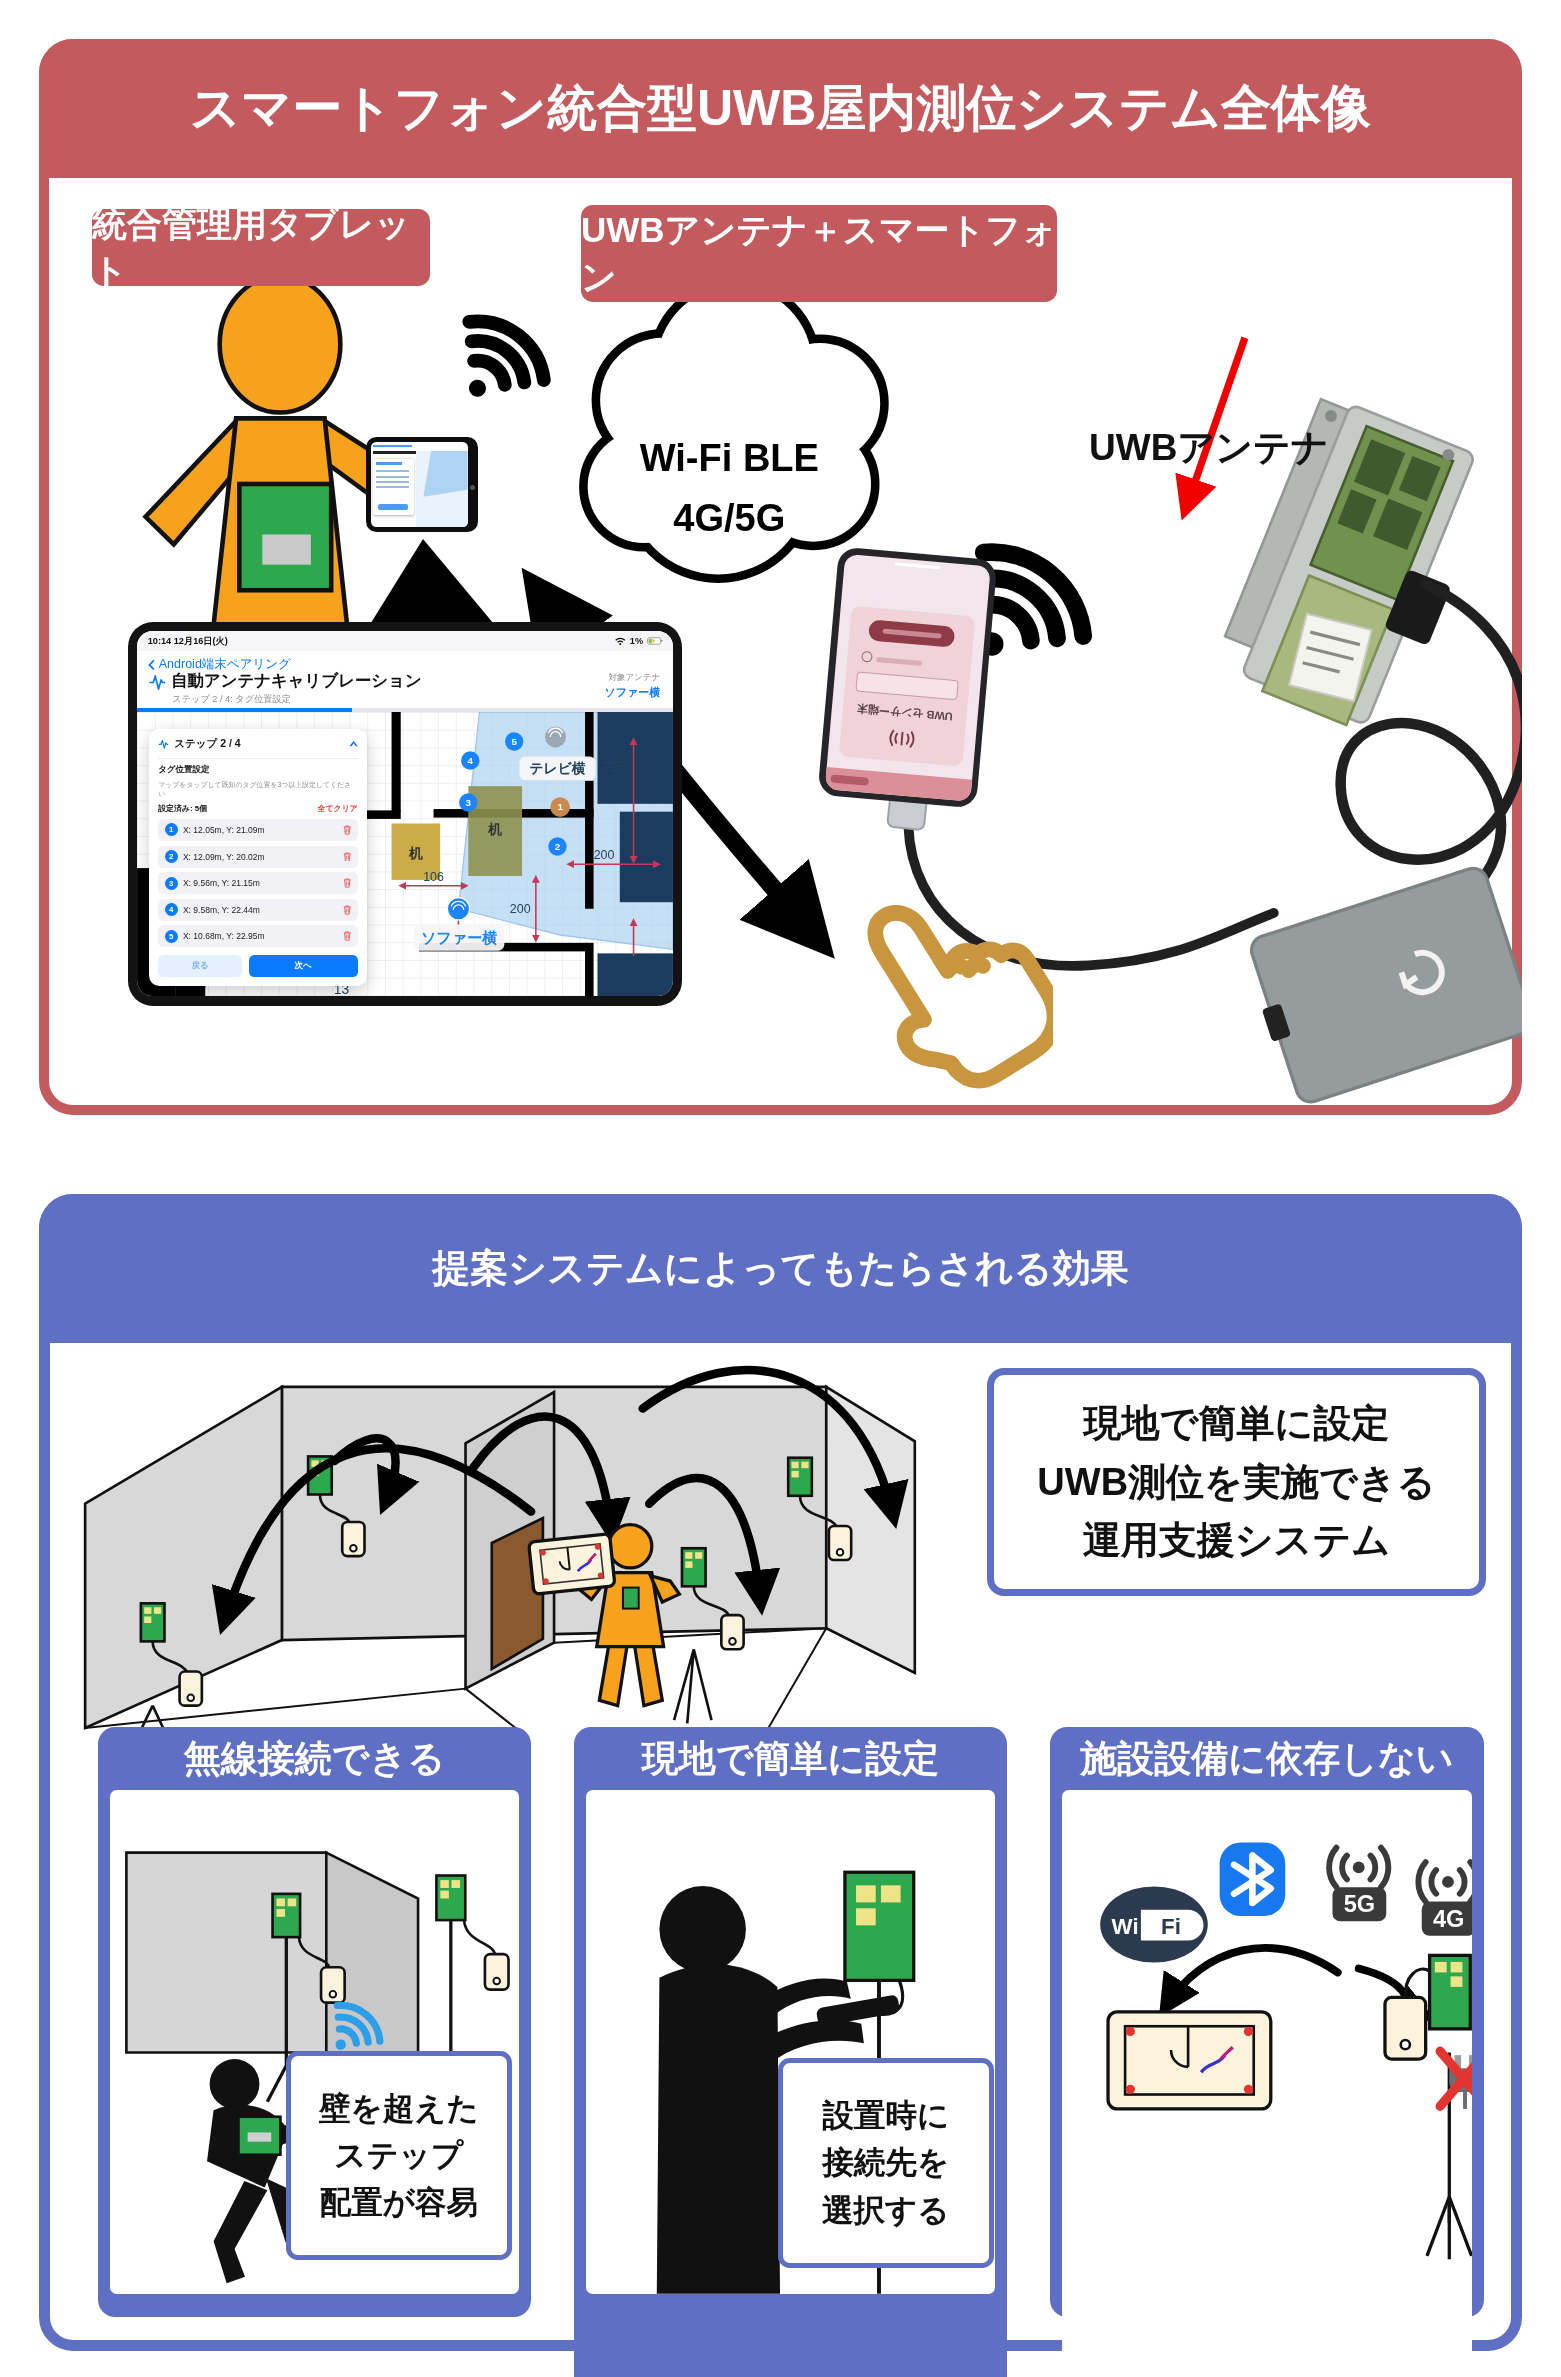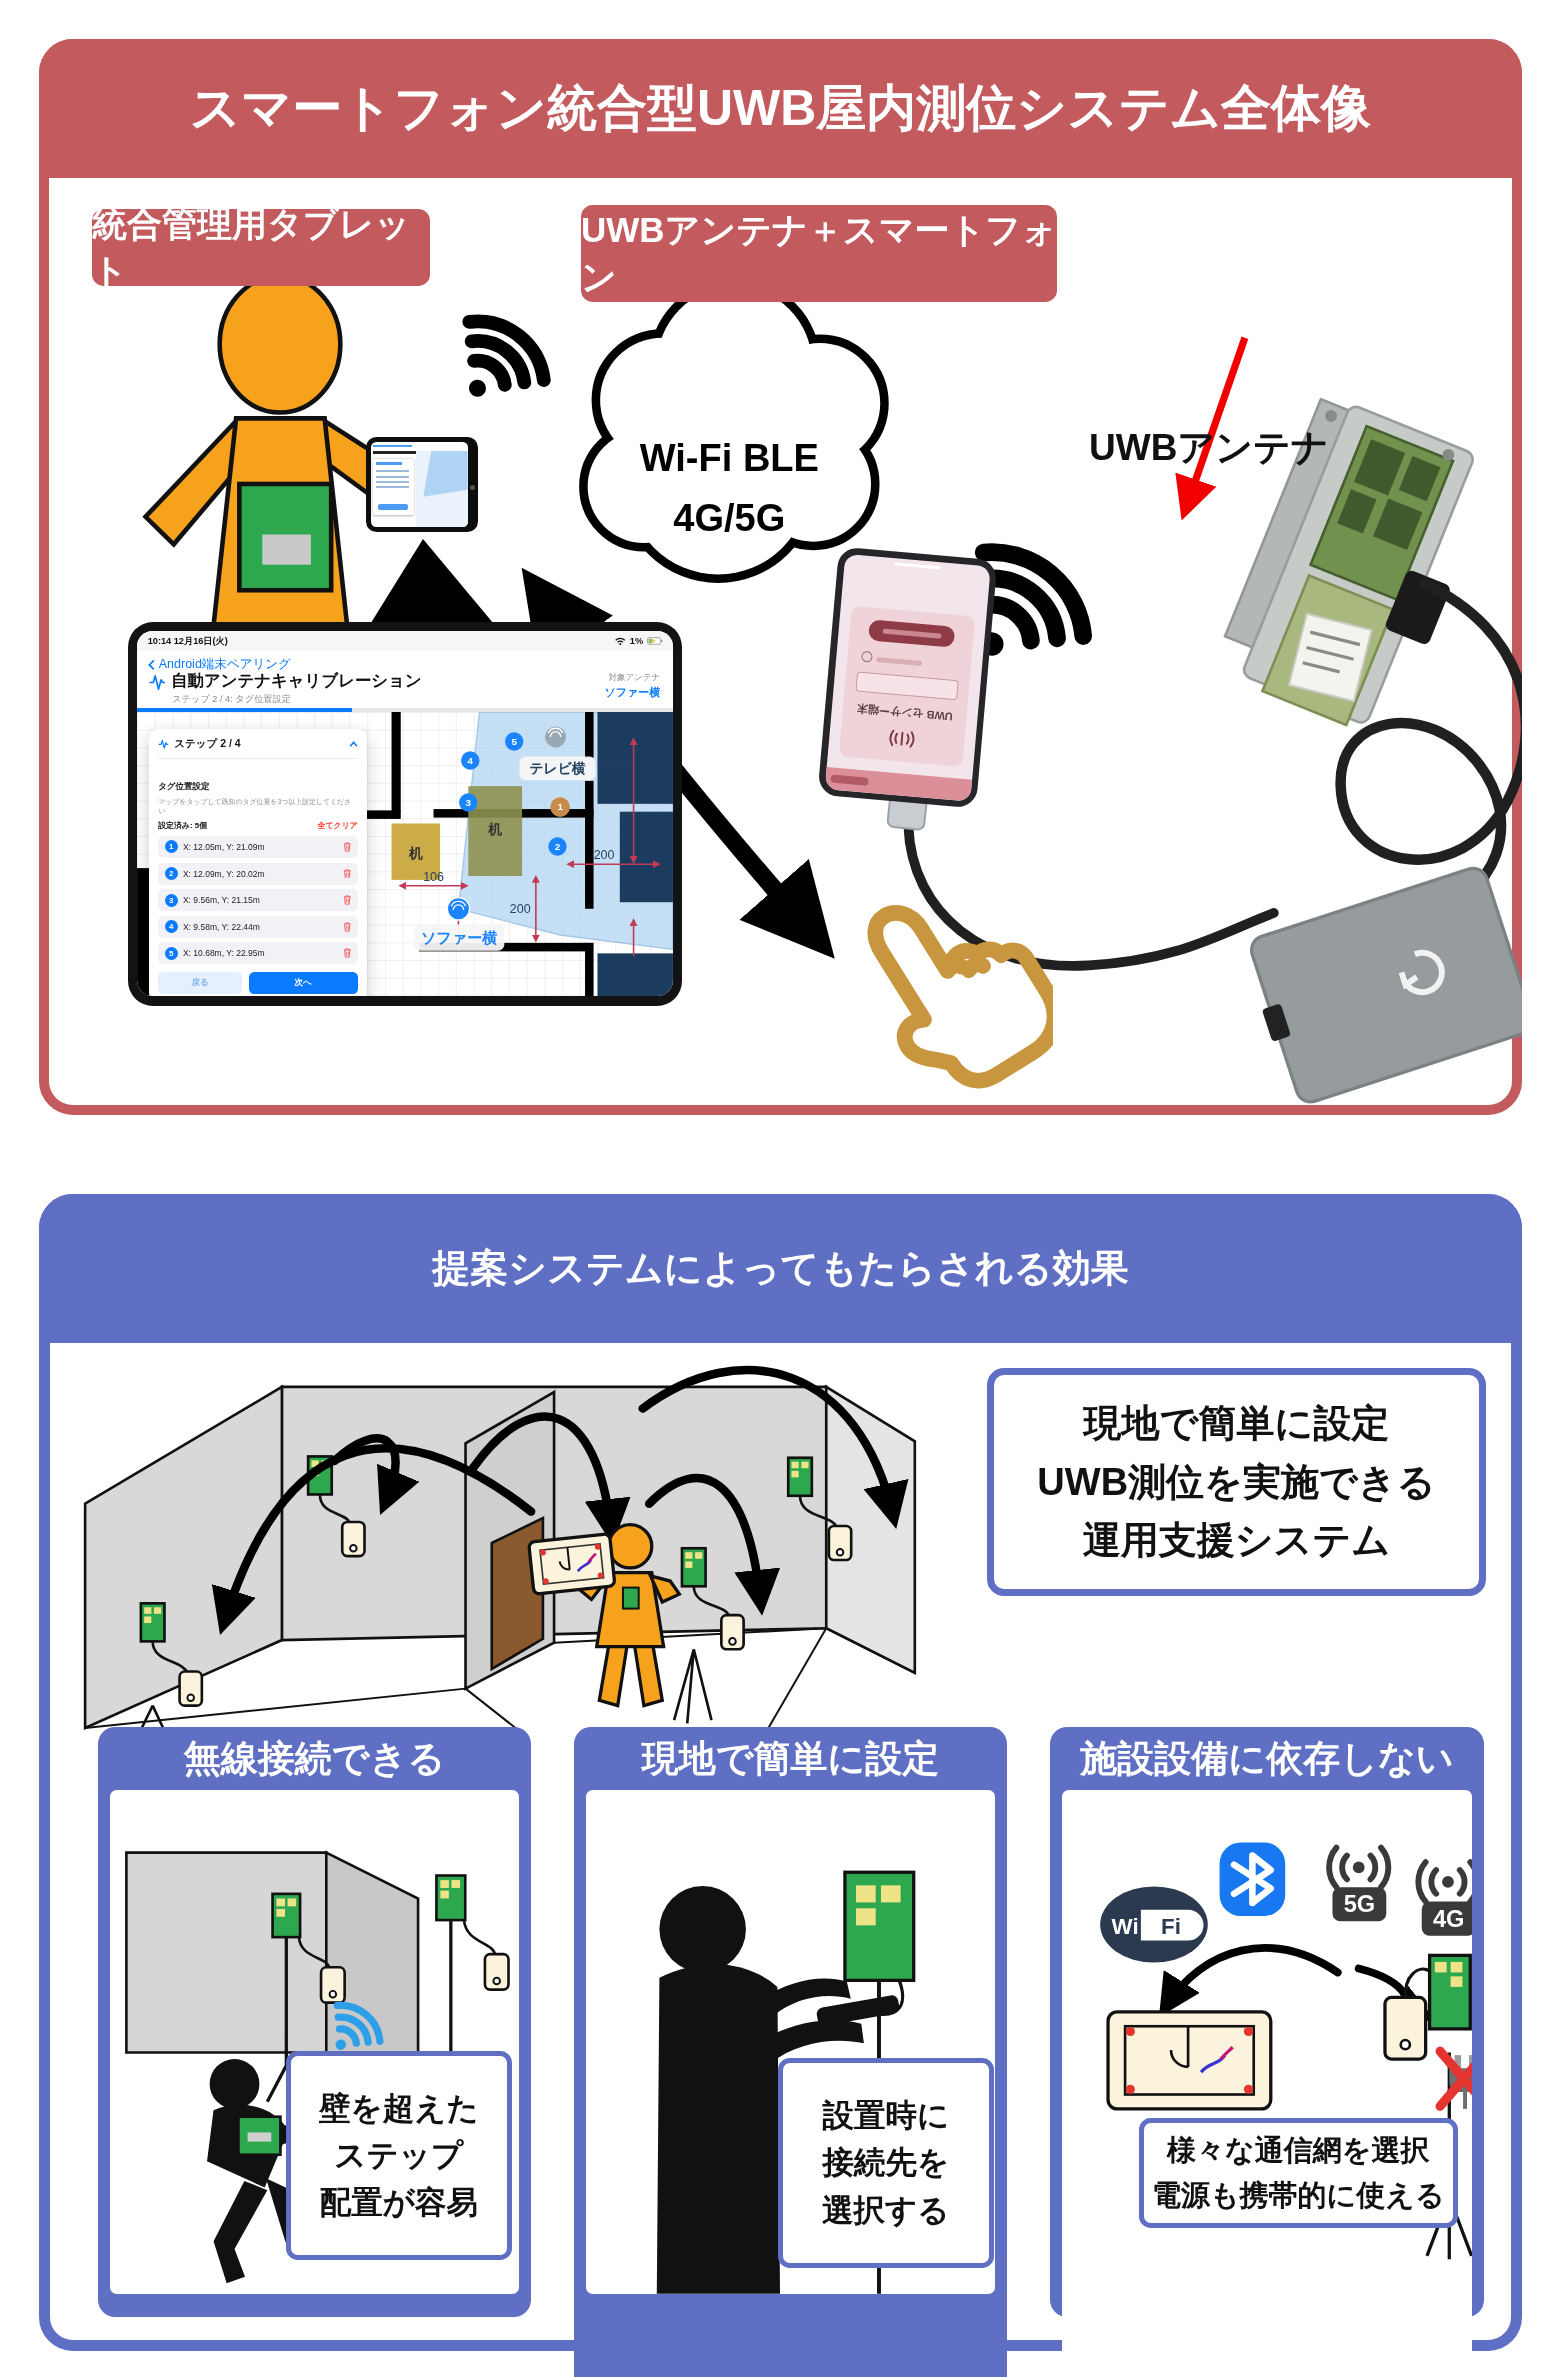--- a/index.html
+++ b/index.html
@@ -27,21 +27,21 @@
   .app-sub{left:35px;top:62px;font-size:9.2px;color:#8A8A8E;}
   .target-cap{right:13px;top:41px;font-size:8.5px;color:#8A8A8E;text-align:right;}
   .target-val{right:13px;top:54px;font-size:11px;color:#0A7AFF;font-weight:bold;text-align:right;}
   .prog-track{left:0;top:77px;width:536px;height:3.9px;background:#E5E5EA;}
   .prog-fill{left:0;top:0;width:40%;height:3.9px;background:#0A7AFF;}
   .stepcard{left:11.8px;top:98px;width:218px;background:#fff;border-radius:10.5px;
             box-shadow:0 5.2px 17px rgba(0,0,0,.20);z-index:5;padding:7.9px 9.2px 9.2px;box-sizing:border-box;}
   .sc-head{display:flex;align-items:center;gap:5.2px;font-size:10.5px;font-weight:bold;color:#111;
            border-bottom:0.7px solid #ECECEF;padding-bottom:6.6px;}
   .sc-head .grow{flex:1;}
-  .sc-section{font-size:8.5px;font-weight:bold;color:#111;margin-top:22px;}
+  .sc-section{font-size:8.5px;font-weight:bold;color:#111;margin-top:5px;}
   .sc-hint{font-size:6.9px;color:#8E8E93;margin-top:3.9px;line-height:1.35;}
   .sc-countrow{display:flex;align-items:center;margin-top:5.2px;}
   .sc-count{font-size:7.9px;font-weight:bold;color:#111;flex:1;}
   .sc-clear{font-size:7.9px;color:#FF3B30;font-weight:bold;}
   .pt-row{display:flex;align-items:center;gap:5.2px;background:#F2F2F6;border-radius:5.2px;height:22px;
           margin-top:4.6px;padding:0 6.6px;}
   .pt-badge{width:13px;height:13px;border-radius:50%;background:#0A7AFF;color:#fff;font-size:7.9px;
             font-weight:bold;display:flex;align-items:center;justify-content:center;}
   .pt-label{font-size:8.5px;color:#222;flex:1;}
   .btnrow{display:flex;gap:6.6px;margin-top:7.9px;}
@@ -714,21 +714,17 @@
           <g>
             <rect x="598" y="404" width="10" height="20" fill="#9A9DA0"></rect>
             <rect x="620" y="404" width="10" height="20" fill="#9A9DA0"></rect>
             <path d="M590,424 h48 v22 a14 14 0 0 1 -14,14 h-20 a14 14 0 0 1 -14,-14 z" fill="#6B6F72"></path>
             <line x1="614" y1="460" x2="614" y2="486" stroke="#6B6F72" stroke-width="6"></line>
             <line x1="576" y1="398" x2="648" y2="482" stroke="#E3342F" stroke-width="14" stroke-linecap="round"></line>
             <line x1="648" y1="398" x2="576" y2="482" stroke="#E3342F" stroke-width="14" stroke-linecap="round"></line>
           </g>
         </g>
       </svg>
-      <div class="notebox" style="left:77px;top:328px;width:319px;height:110px;font-size:29px;line-height:1.55;">
-        <span>様々な通信網を選択</span>
-        <span>電源も携帯的に使える</span>
-      </div>
     </div>
   </div>
 
 </div>
 
 
 </body></html>

